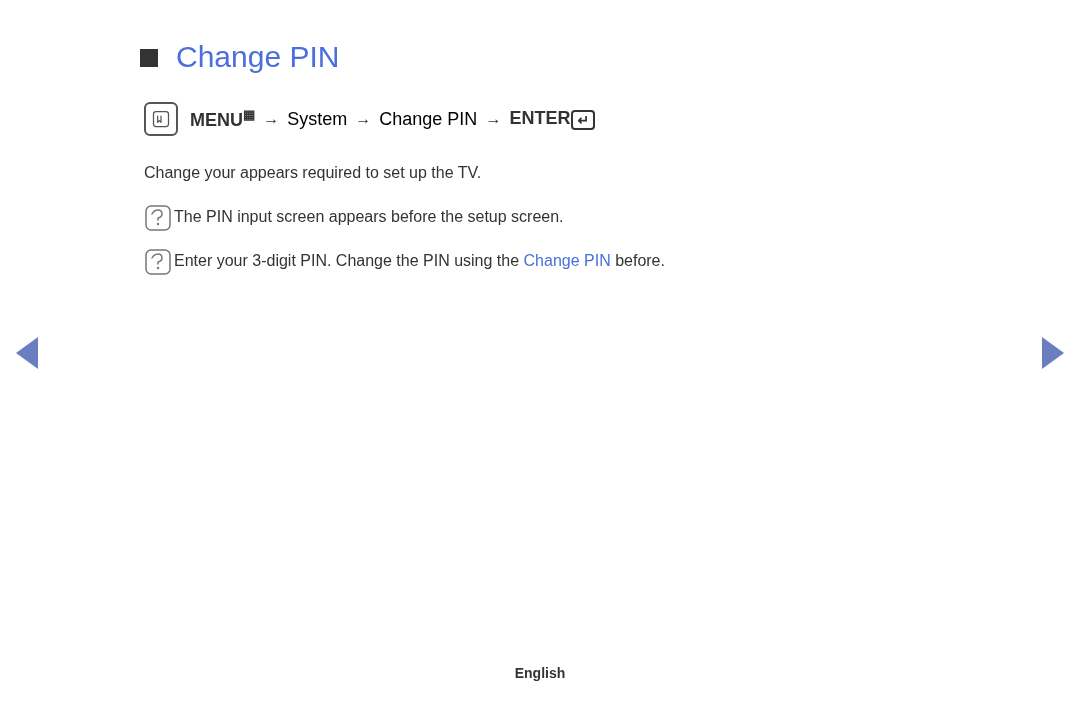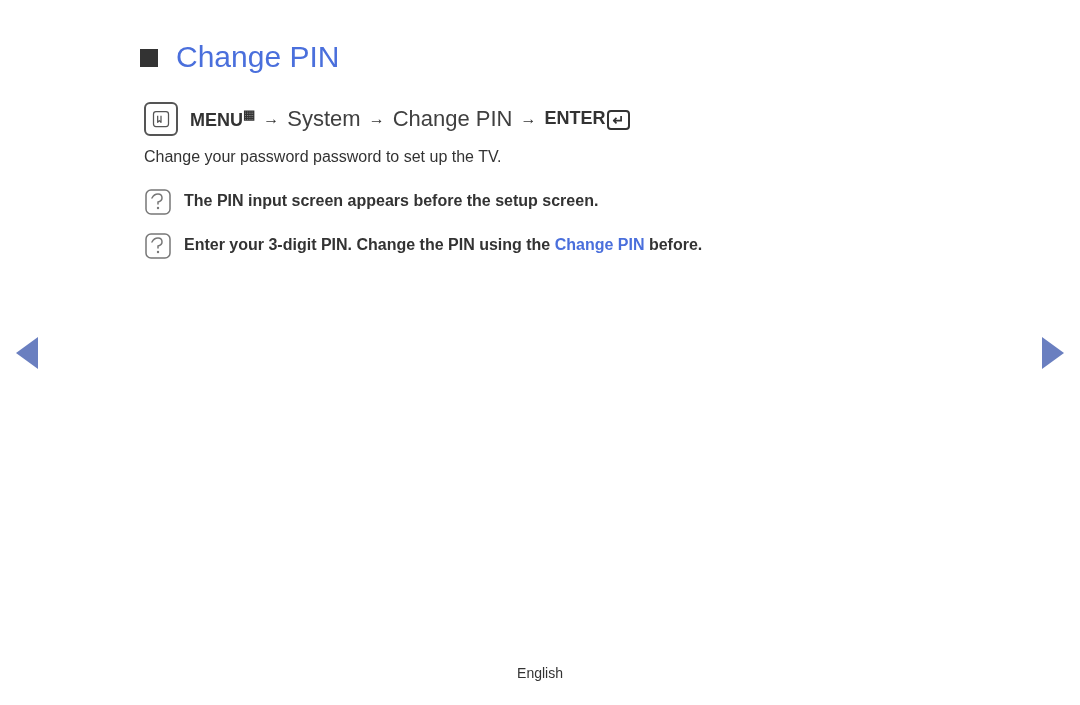--- a/index.html
+++ b/index.html
@@ -43,21 +43,21 @@
     .page-title {
       font-size: 30px;
       font-weight: 400;
       color: #4a6fdc;
     }
 
     .nav-path {
       display: flex;
       align-items: center;
       gap: 8px;
-      margin-bottom: 8px;
+      margin-bottom: 24px;
       font-size: 17px;
       padding-left: 4px;
     }
 
     .menu-icon {
       display: inline-flex;
       align-items: center;
       justify-content: center;
       width: 34px;
       height: 34px;
@@ -80,22 +80,22 @@
       font-size: 18px;
     }
 
     .nav-arrow {
       color: #333333;
       font-size: 16px;
       font-weight: 400;
     }
 
     .nav-link {
-      color: #404040;
-      font-size: 22px;
+      color: #000000;
+      font-size: 18px;
     }
 
     .enter-icon {
       display: inline-flex;
       align-items: center;
       justify-content: center;
       border: 2px solid #333;
       border-radius: 4px;
       padding: 1px 6px;
       font-size: 16px;
@@ -108,24 +108,23 @@
       font-size: 16px;
       color: #333333;
       margin-bottom: 18px;
       padding-left: 4px;
       line-height: 1.6;
     }
 
     .note-row {
       display: flex;
       align-items: flex-start;
-      gap: 12px;
+      gap: 2px;
       margin-bottom: 16px;
       padding-left: 4px;
-      font-weight: bold;
     }
 
     .note-icon {
       width: 28px;
       height: 28px;
       flex-shrink: 0;
       margin-top: 0px;
     }
 
     .note-text {
@@ -180,21 +179,21 @@
       border-bottom: 16px solid transparent;
       border-left: 22px solid #6a7fc0;
     }
 
     .footer {
       position: absolute;
       bottom: 24px;
       left: 50%;
       transform: translateX(-50%);
       font-size: 14px;
-      font-weight: 400;
+      font-weight: 700;
       color: #333333;
     }
   </style>
 </head>
 <body>
 
 <div class="main-content">
 
   <div class="title-row">
     <div class="title-square"></div>
@@ -213,21 +212,21 @@
     <span class="nav-text-bold">MENU<span style="font-size:13px; vertical-align:super;">▦</span></span>
     <span class="nav-arrow">→</span>
     <span class="nav-link">System</span>
     <span class="nav-arrow">→</span>
     <span class="nav-link">Change PIN</span>
     <span class="nav-arrow">→</span>
 
     <span class="nav-text-bold">ENTER<span class="enter-icon" style="font-size:14px; font-weight:700; border:2px solid #333; border-radius:4px; padding:0px 4px; display:inline-flex; align-items:center; vertical-align:middle; margin-left:1px;">↵</span></span>
   </div>
 
-  <p class="description-text">Change your password password to set up the TV.</p>
+  <p class="description-text">Change your appears required to set up the TV.</p>
 
   <div class="note-row">
     <span class="note-icon">
       <svg viewBox="0 0 28 28" fill="none" xmlns="http://www.w3.org/2000/svg">
         <rect x="2" y="2" width="24" height="24" rx="5" stroke="#777" stroke-width="1.5" fill="none"></rect>
         <path d="M8 10 Q10 6 14 6 Q18 6 18 10 Q18 13 14 14 L14 16" stroke="#777" stroke-width="1.5" fill="none" stroke-linecap="round"></path>
         <circle cx="14" cy="20" r="1.2" fill="#777"></circle>
       </svg>
     </span>
     <span class="note-text">

